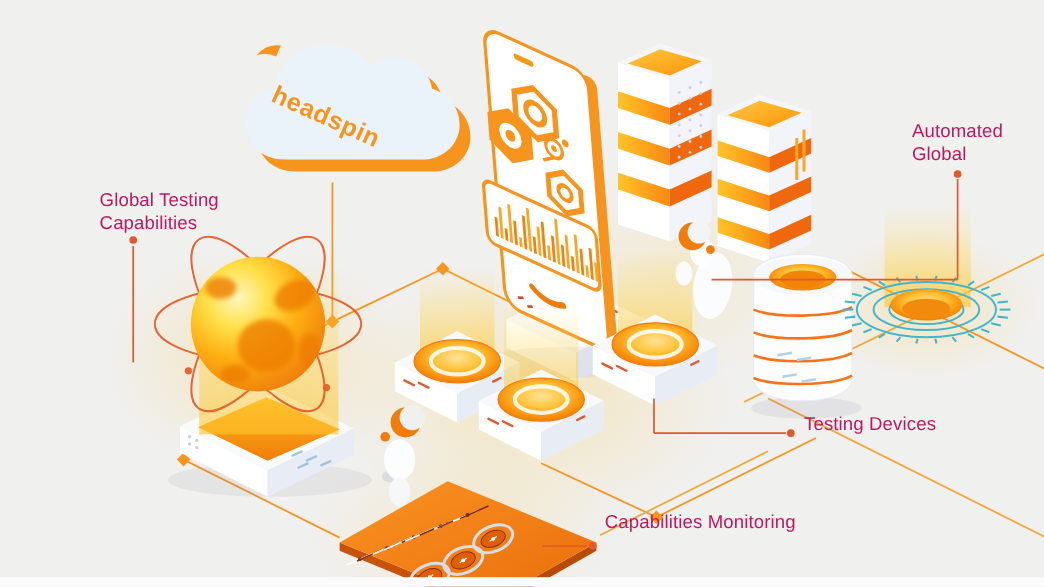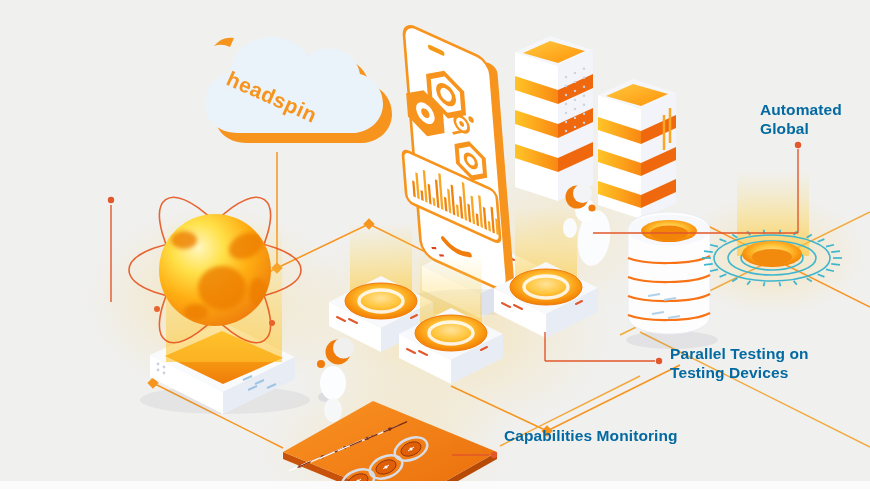--- a/index.html
+++ b/index.html
@@ -1,20 +1,20 @@
 <!DOCTYPE html>
 <html><head>
 <meta charset="utf-8">
 <style>
   html,body{margin:0;padding:0;background:#e8e8e8;}
   #canvas{position:relative;width:870px;height:489px;background:#F0F0EF;overflow:hidden;
           font-family:"Liberation Sans",sans-serif;}
   #scene{position:absolute;left:0;top:0;}
-  .label{position:absolute;font-weight:700;font-size:15.5px;line-height:1.22;
-         color:#0369a1;letter-spacing:.1px;white-space:nowrap;}
+  .label{position:absolute;font-weight:400;font-size:15.5px;line-height:1.22;
+         color:#be185d;letter-spacing:.1px;white-space:nowrap;}
   .label span{display:block;}
 </style>
 </head>
 <body>
 
 <div id="canvas">
 
 <svg id="scene" width="870" height="489" viewBox="0 0 870 489">
   <defs>
     <radialGradient id="gGlow" cx="50%" cy="50%" r="50%">
@@ -445,25 +445,28 @@
     </g>
     <g>
       <line x1="452" y1="455" x2="489" y2="455"></line>
       <circle cx="494" cy="455" r="3.2" fill="#E2572B" stroke="none"></circle>
     </g>
   </g>
 
   <rect x="0" y="481" width="870" height="8" fill="#FBFBFC"></rect>
 </svg>
 
+<div class="label" id="label-global" style="left:83px;top:159px">
+  <span>Global Testing</span>
+  <span>Capabilities</span>
+</div>
 <div class="label" id="label-automated" style="left:760px;top:101px">
   <span>Automated</span>
   <span>Global</span>
 </div>
 <div class="label" id="label-parallel" style="left:670px;top:345px">
-  <span>Parallel Testing on</span>
   <span>Testing Devices</span>
 </div>
 <div class="label" id="label-performance" style="left:504px;top:427px">
   <span>Capabilities Monitoring</span>
 </div>
 
 </div>
 
 </body></html>

